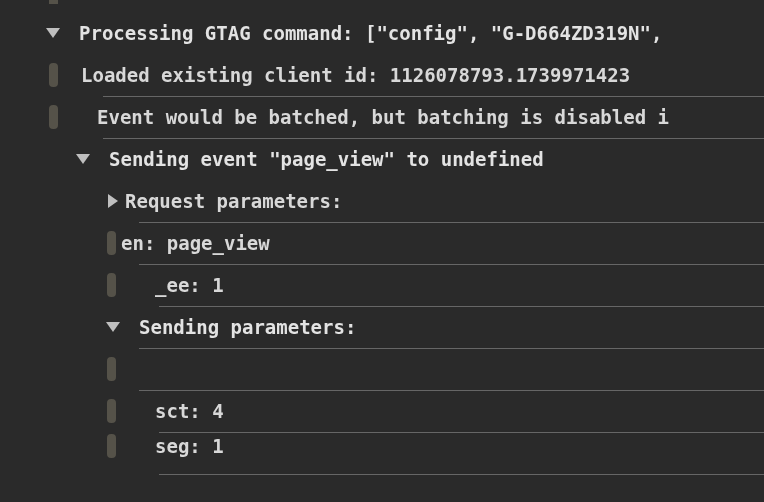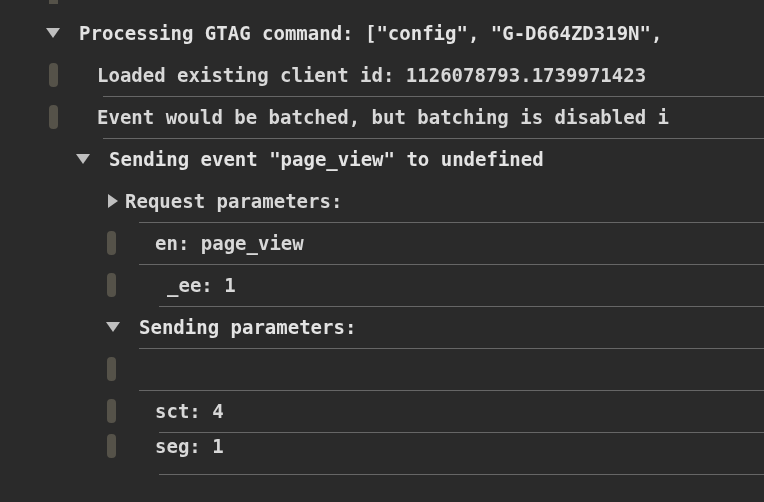--- a/index.html
+++ b/index.html
@@ -94,21 +94,21 @@
     <span class="toggle-box col0">
         <span class="toggle down"></span>
       </span>
     <span class="text txt-start-0 lighter">Processing GTAG command: ["config", "G-D664ZD319N",</span>
   </div>
 
   <div class="row">
     <span class="pill-box col0">
         <span class="pill"></span>
       </span>
-    <span class="text" style="margin-left:34px;">Loaded existing client id: 1126078793.1739971423</span>
+    <span class="text" style="margin-left:18px;">Loaded existing client id: 1126078793.1739971423</span>
   </div>
   <div class="sep" style="left:103px; top:96px;"></div>
 
   <div class="row">
     <span class="pill-box col0">
         <span class="pill"></span>
       </span>
     <span class="text" style="margin-left:34px;">Event would be batched, but batching is disabled i</span>
   </div>
   <div class="sep" style="left:103px; top:138px;"></div>
@@ -127,29 +127,29 @@
     <span class="text" style="margin-left:2px;">Request parameters:</span>
   </div>
   <div class="sep" style="left:139px; top:222px;"></div>
 
   <div class="sep" style="left:139px; top:264px;"></div>
 
   <div class="row">
     <span class="pill-box" style="margin-left:101px;">
         <span class="pill"></span>
       </span>
-    <span class="text" style="margin-left:34px;">en: page_view</span>
+    <span class="text" style="">en: page_view</span>
   </div>
   <div class="sep" style="left:159px; top:306px;"></div>
 
   <div class="row">
     <span class="pill-box" style="margin-left:101px;">
         <span class="pill"></span>
       </span>
-    <span class="text" style="margin-left:46px;">_ee: 1</span>
+    <span class="text" style="margin-left:34px;">_ee: 1</span>
   </div>
   <div class="sep" style="left:139px; top:348px;"></div>
 
   <div class="row">
     <span class="toggle-box col2">
         <span class="toggle down"></span>
       </span>
     <span class="text txt-start-0 lighter">Sending parameters:</span>
   </div>
   <div class="sep" style="left:139px; top:390px;"></div>

